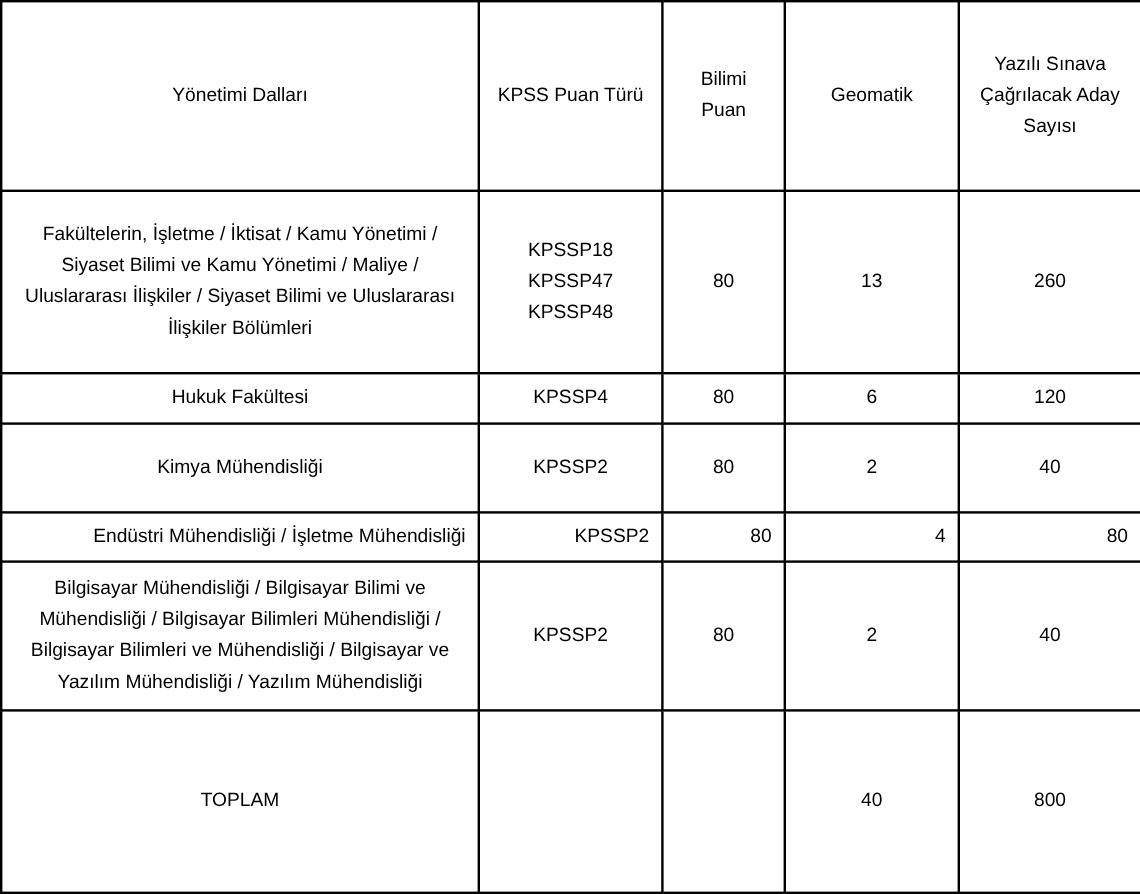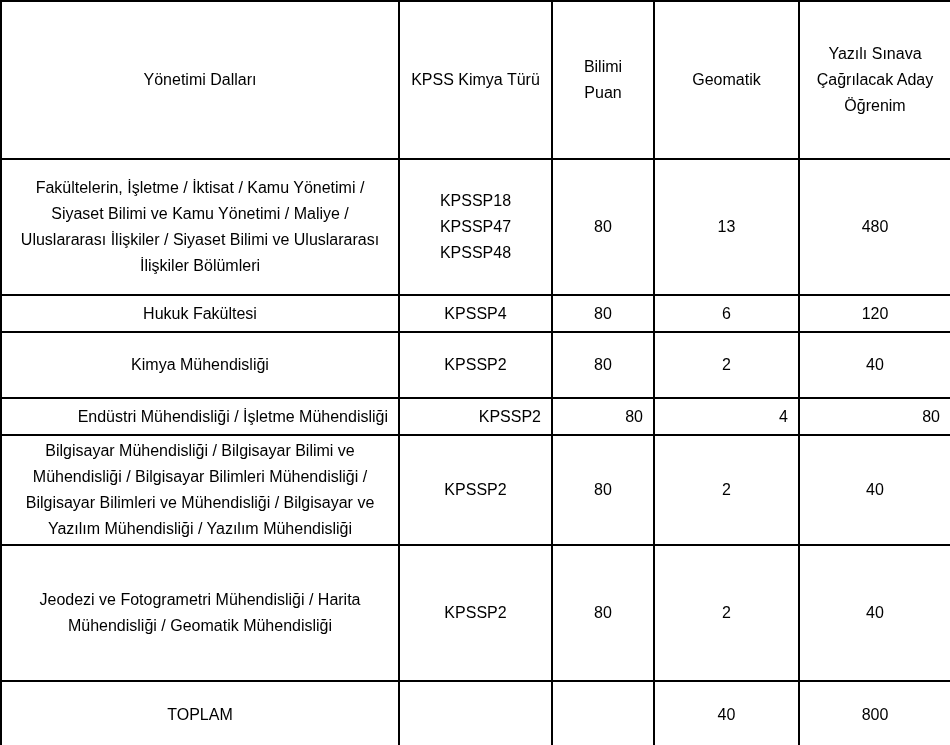--- a/index.html
+++ b/index.html
@@ -57,35 +57,35 @@
   <colgroup>
     <col class="c-branch">
     <col class="c-score-type">
     <col class="c-min-score">
     <col class="c-quota">
     <col class="c-candidates">
   </colgroup>
   <thead>
     <tr>
       <th>Yönetimi Dalları</th>
-      <th>KPSS Kimya Türü</th>
+      <th>KPSS Puan Türü</th>
       <th>Bilimi Puan</th>
       <th>Geomatik</th>
-      <th>Yazılı Sınava Çağrılacak Aday Öğrenim</th>
+      <th>Yazılı Sınava Çağrılacak Aday Sayısı</th>
     </tr>
   </thead>
   <tbody id="table-body">
   <tr>
     <td class="cell-branch">Fakültelerin, İşletme / İktisat / Kamu Yönetimi / Siyaset Bilimi ve Kamu Yönetimi / Maliye / Uluslararası İlişkiler / Siyaset Bilimi ve Uluslararası İlişkiler Bölümleri</td>
     <td class="cell-score-type">KPSSP18
 KPSSP47
 KPSSP48</td>
     <td class="cell-min-score">80</td>
     <td class="cell-quota">13</td>
-    <td class="cell-candidates">480</td>
+    <td class="cell-candidates">260</td>
   </tr>
 
   <tr>
     <td class="cell-branch">Hukuk Fakültesi</td>
     <td class="cell-score-type">KPSSP4</td>
     <td class="cell-min-score">80</td>
     <td class="cell-quota">6</td>
     <td class="cell-candidates">120</td>
   </tr>
 
@@ -107,27 +107,20 @@
   </tr>
 
   <tr>
     <td class="cell-branch">Bilgisayar Mühendisliği / Bilgisayar Bilimi ve Mühendisliği / Bilgisayar Bilimleri Mühendisliği / Bilgisayar Bilimleri ve Mühendisliği / Bilgisayar ve Yazılım Mühendisliği / Yazılım Mühendisliği</td>
     <td class="cell-score-type">KPSSP2</td>
     <td class="cell-min-score">80</td>
     <td class="cell-quota">2</td>
     <td class="cell-candidates">40</td>
   </tr>
 
-  <tr>
-    <td class="cell-branch">Jeodezi ve Fotogrametri Mühendisliği / Harita Mühendisliği / Geomatik Mühendisliği</td>
-    <td class="cell-score-type">KPSSP2</td>
-    <td class="cell-min-score">80</td>
-    <td class="cell-quota">2</td>
-    <td class="cell-candidates">40</td>
-  </tr>
 
 
   <tr>
     <td class="cell-branch">TOPLAM</td>
     <td class="cell-score-type"></td>
     <td class="cell-min-score"></td>
     <td class="cell-quota">40</td>
     <td class="cell-candidates">800</td>
   </tr>
 </tbody>

